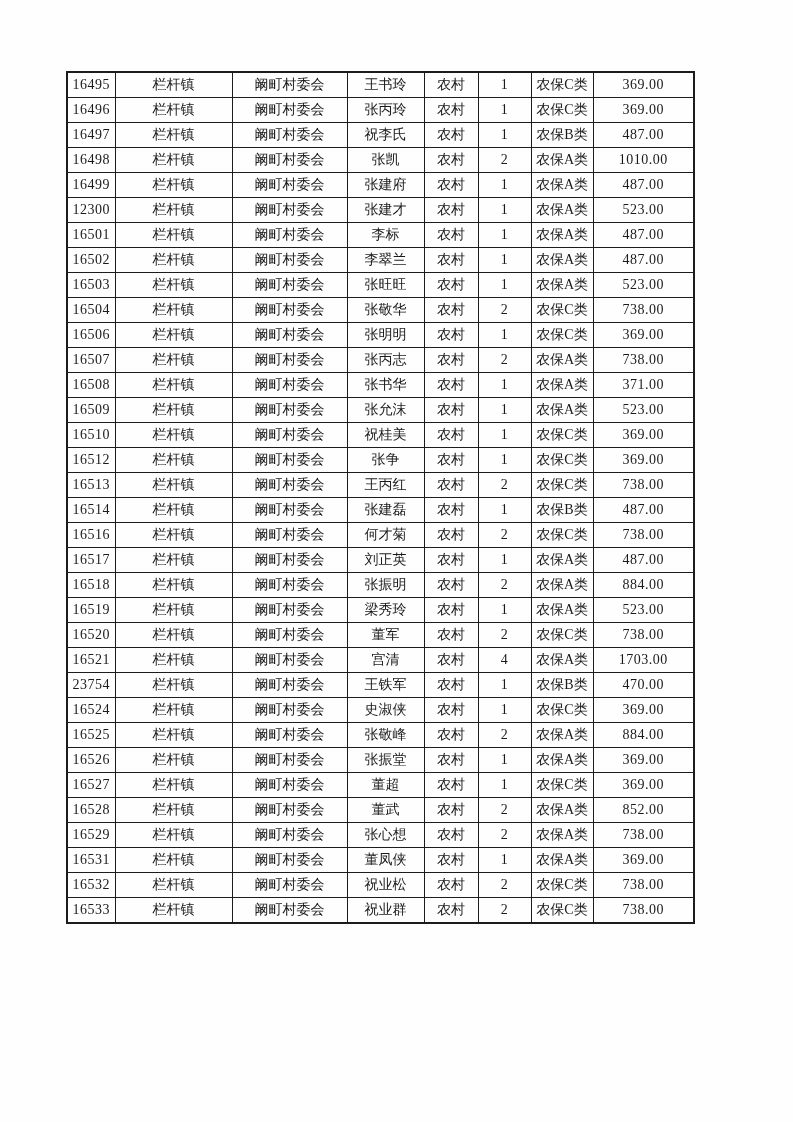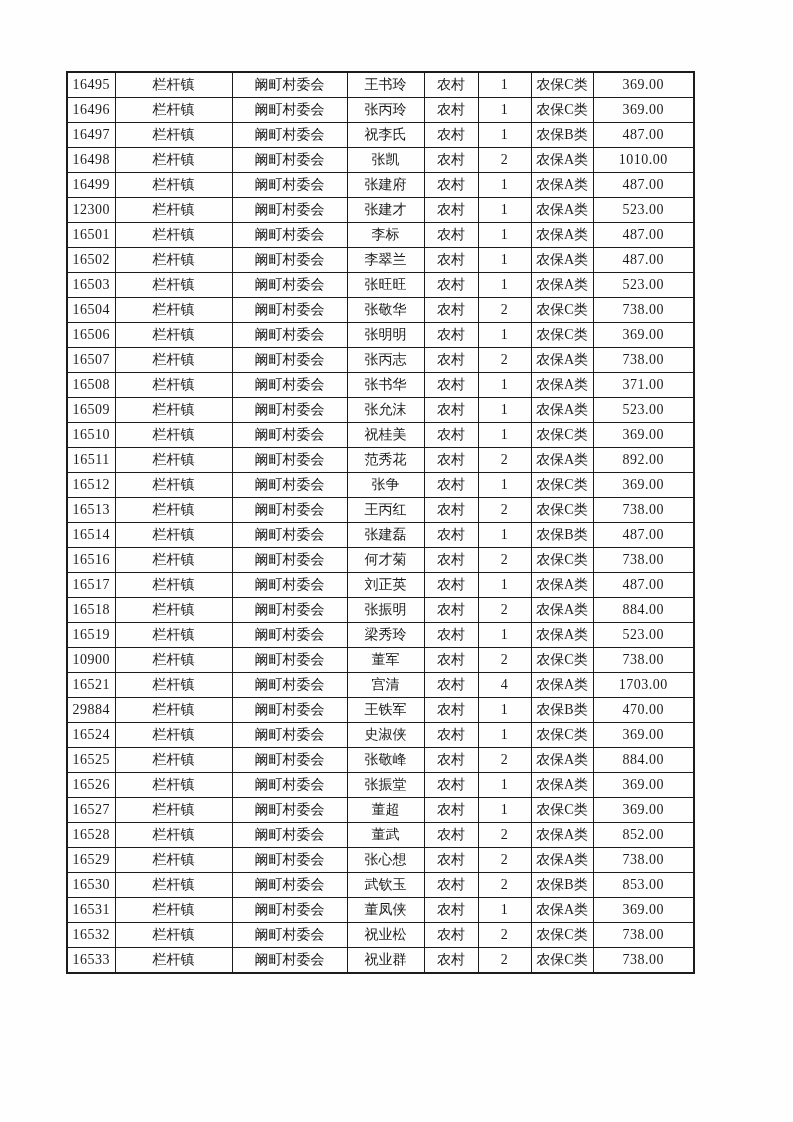--- a/index.html
+++ b/index.html
@@ -202,30 +202,20 @@
           <td class="col-id">16510</td>
           <td class="col-town">栏杆镇</td>
           <td class="col-committee">阚町村委会</td>
           <td class="col-name">祝桂美</td>
           <td class="col-residence">农村</td>
           <td class="col-count">1</td>
           <td class="col-category">农保C类</td>
           <td class="col-amount">369.00</td>
         </tr>
         <tr>
-          <td class="col-id">16511</td>
-          <td class="col-town">栏杆镇</td>
-          <td class="col-committee">阚町村委会</td>
-          <td class="col-name">范秀花</td>
-          <td class="col-residence">农村</td>
-          <td class="col-count">2</td>
-          <td class="col-category">农保A类</td>
-          <td class="col-amount">892.00</td>
-        </tr>
-        <tr>
           <td class="col-id">16512</td>
           <td class="col-town">栏杆镇</td>
           <td class="col-committee">阚町村委会</td>
           <td class="col-name">张争</td>
           <td class="col-residence">农村</td>
           <td class="col-count">1</td>
           <td class="col-category">农保C类</td>
           <td class="col-amount">369.00</td>
         </tr>
         <tr>
@@ -282,41 +272,41 @@
           <td class="col-id">16519</td>
           <td class="col-town">栏杆镇</td>
           <td class="col-committee">阚町村委会</td>
           <td class="col-name">梁秀玲</td>
           <td class="col-residence">农村</td>
           <td class="col-count">1</td>
           <td class="col-category">农保A类</td>
           <td class="col-amount">523.00</td>
         </tr>
         <tr>
-          <td class="col-id">10900</td>
+          <td class="col-id">16520</td>
           <td class="col-town">栏杆镇</td>
           <td class="col-committee">阚町村委会</td>
           <td class="col-name">董军</td>
           <td class="col-residence">农村</td>
           <td class="col-count">2</td>
           <td class="col-category">农保C类</td>
           <td class="col-amount">738.00</td>
         </tr>
         <tr>
           <td class="col-id">16521</td>
           <td class="col-town">栏杆镇</td>
           <td class="col-committee">阚町村委会</td>
           <td class="col-name">宫清</td>
           <td class="col-residence">农村</td>
           <td class="col-count">4</td>
           <td class="col-category">农保A类</td>
           <td class="col-amount">1703.00</td>
         </tr>
         <tr>
-          <td class="col-id">29884</td>
+          <td class="col-id">23754</td>
           <td class="col-town">栏杆镇</td>
           <td class="col-committee">阚町村委会</td>
           <td class="col-name">王铁军</td>
           <td class="col-residence">农村</td>
           <td class="col-count">1</td>
           <td class="col-category">农保B类</td>
           <td class="col-amount">470.00</td>
         </tr>
         <tr>
           <td class="col-id">16524</td>
@@ -370,30 +360,20 @@
         </tr>
         <tr>
           <td class="col-id">16529</td>
           <td class="col-town">栏杆镇</td>
           <td class="col-committee">阚町村委会</td>
           <td class="col-name">张心想</td>
           <td class="col-residence">农村</td>
           <td class="col-count">2</td>
           <td class="col-category">农保A类</td>
           <td class="col-amount">738.00</td>
-        </tr>
-        <tr>
-          <td class="col-id">16530</td>
-          <td class="col-town">栏杆镇</td>
-          <td class="col-committee">阚町村委会</td>
-          <td class="col-name">武钦玉</td>
-          <td class="col-residence">农村</td>
-          <td class="col-count">2</td>
-          <td class="col-category">农保B类</td>
-          <td class="col-amount">853.00</td>
         </tr>
         <tr>
           <td class="col-id">16531</td>
           <td class="col-town">栏杆镇</td>
           <td class="col-committee">阚町村委会</td>
           <td class="col-name">董凤侠</td>
           <td class="col-residence">农村</td>
           <td class="col-count">1</td>
           <td class="col-category">农保A类</td>
           <td class="col-amount">369.00</td>

